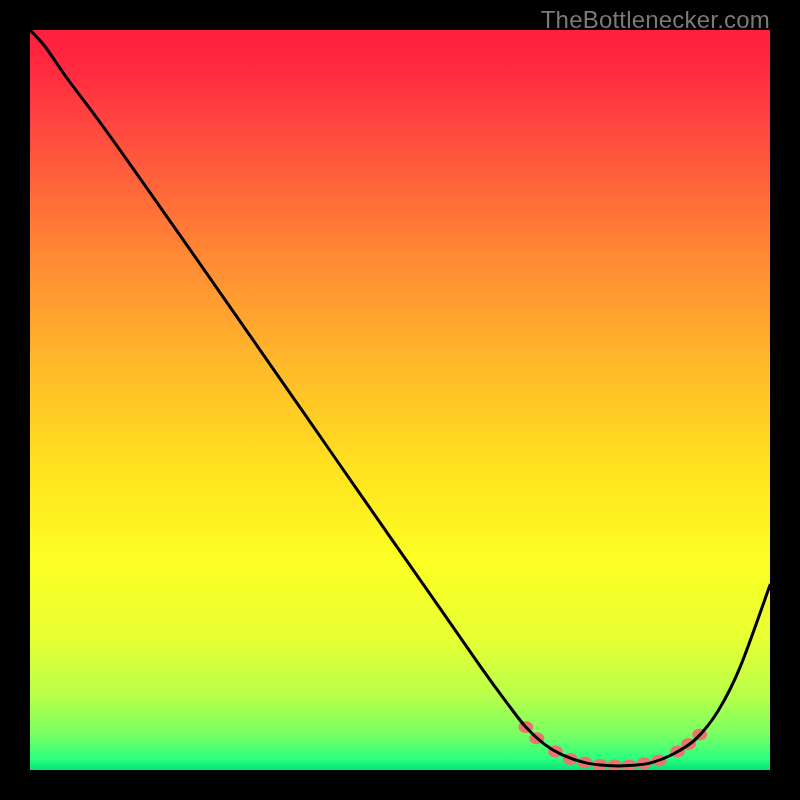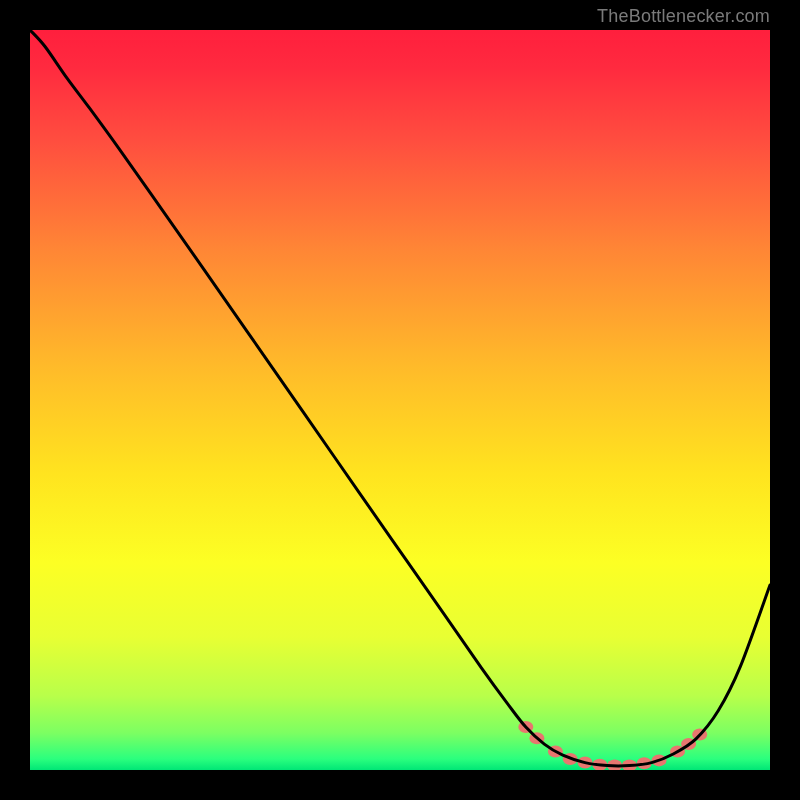--- a/index.html
+++ b/index.html
@@ -38,21 +38,21 @@
     top: 0;
     width: 740px;
     height: 740px;
     pointer-events: none;
   }
   #watermark {
     position: absolute;
     top: 6px;
     right: 30px;
     color: #7a7a7a;
-    font-size: 18px;
+    font-size: 24px;
     font-weight: 500;
     letter-spacing: 0.2px;
     user-select: none;
   }
 </style>
 </head>
 <body>
 
 <div id="container">
   <div id="watermark">TheBottlenecker.com</div>

